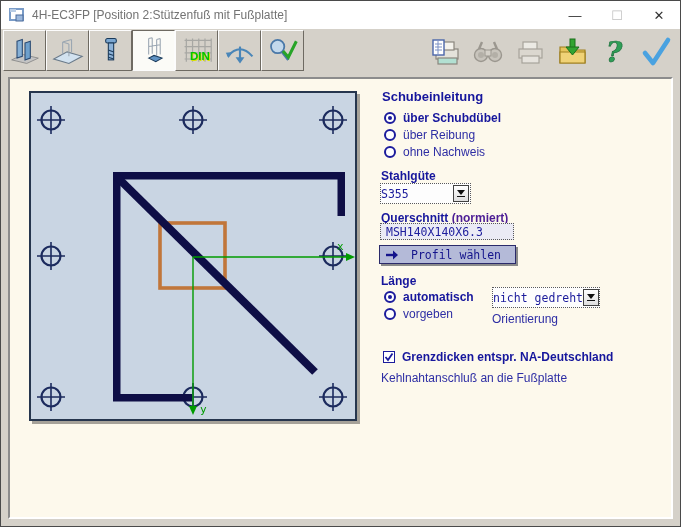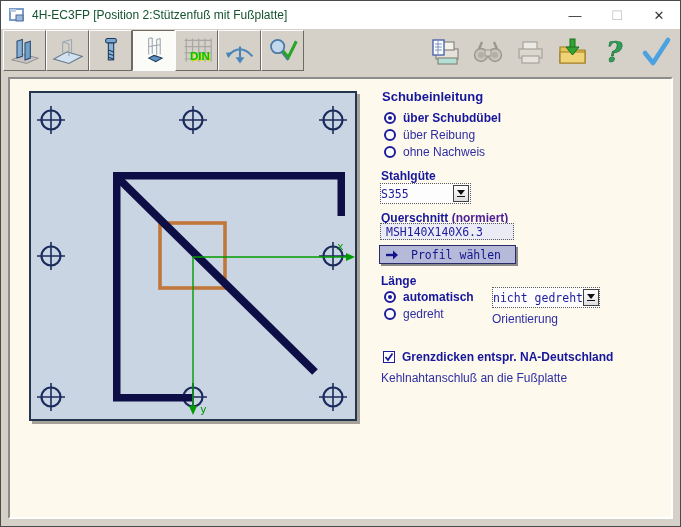--- a/index.html
+++ b/index.html
@@ -7,21 +7,21 @@
   .window {
     position:relative; width:681px; height:527px;
     border:1px solid #4a4a4a; background:#d5d1c9; overflow:hidden;
   }
   
   .titlebar {
     position:absolute; left:0; top:0; right:0; height:28px;
     background:#ffffff; display:flex; align-items:center;
   }
   .titlebar .app-ico { margin:0 6px 0 7px; width:18px; height:18px; flex:0 0 auto; }
-  .titlebar .title { font-size:12px; color:#14532d; white-space:nowrap; }
+  .titlebar .title { font-size:12px; color:#737373; white-space:nowrap; }
   .win-controls { position:absolute; right:0; top:0; height:28px; display:flex; }
   .win-btn { width:42px; height:28px; display:flex; align-items:center; justify-content:center;
              font-size:13px; color:#333; }
   .win-btn.max { color:#c0c0c0; }
   
   .toolbar { position:absolute; left:0; top:28px; right:0; height:45px; background:#d5d1c9; }
   .tb-left { position:absolute; left:2px; top:1px; display:flex; }
   .tb-btn {
     width:43px; height:41px; background:#d5d1c9;
     border-top:1px solid #fcfcfc; border-left:1px solid #fcfcfc;
@@ -306,21 +306,21 @@
         </div>
         <div class="blk combo" style="left:482px; top:208px; width:108px;">
           <span class="val">nicht gedreht</span>
           <span class="dd">
               <span class="tri"></span>
               <span class="bar"></span>
             </span>
         </div>
         <div class="blk optrow" style="left:374px; top:228px;">
           <span class="radio"></span>
-          <span class="optlbl">gedreht</span>
+          <span class="optlbl">vorgeben</span>
         </div>
 
         <div class="blk lbl" style="left:371px; top:254px;">Kehlnahtanschluß an die Fußplatte</div>
         <div class="blk optrow" style="left:373px; top:271px;">
           <span class="checkbox">
             <svg width="10" height="10" viewBox="0 0 10 10">
                 <path d="M1.5,5 L4,8 L8.5,1.5" fill="none" stroke="#1c1c9c" stroke-width="1.8"></path>
               </svg>
           </span>
           <span class="optlbl on">Grenzdicken entspr. NA-Deutschland</span>

